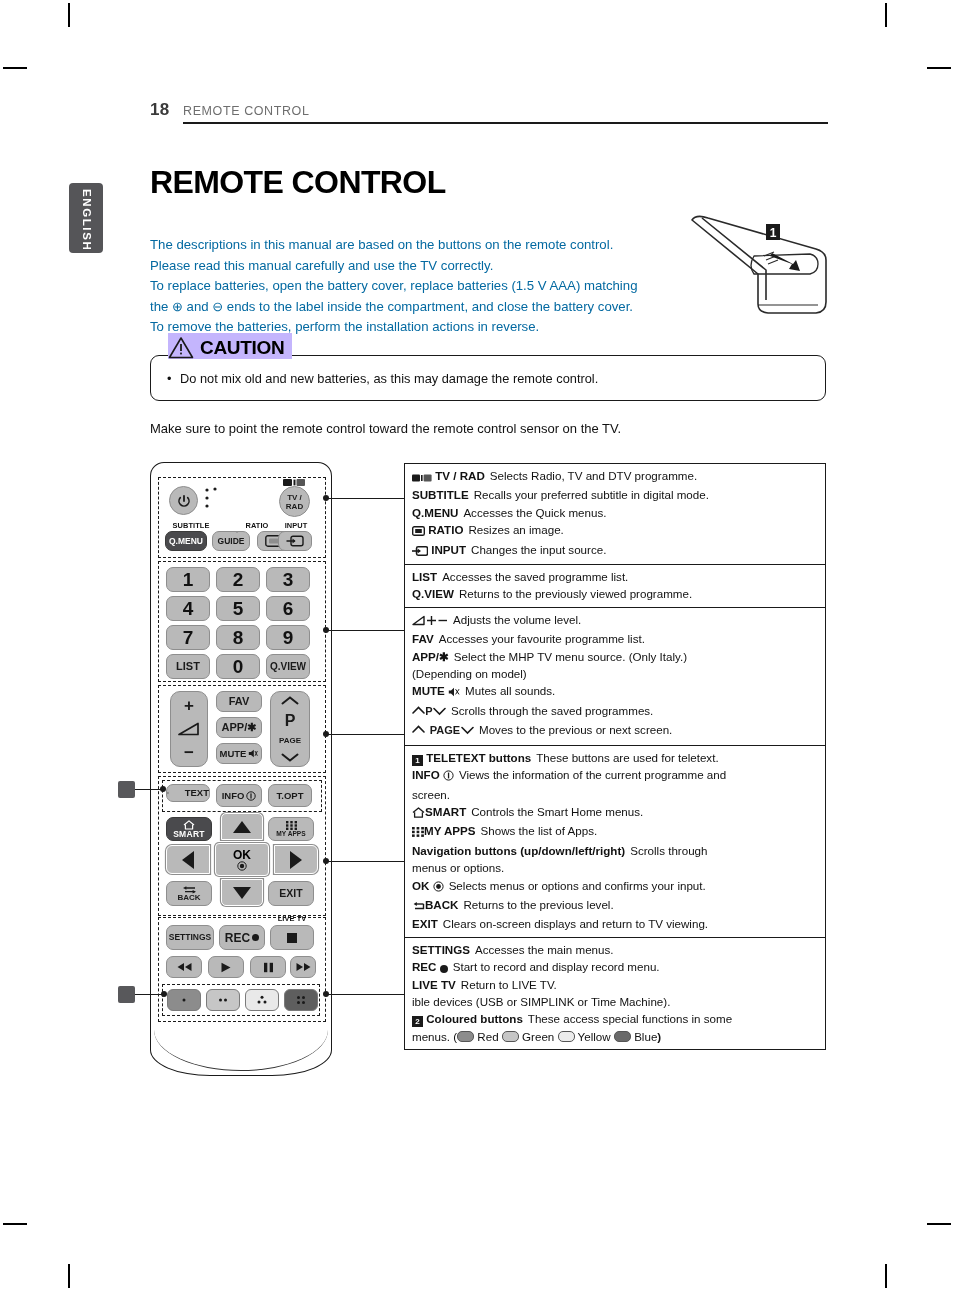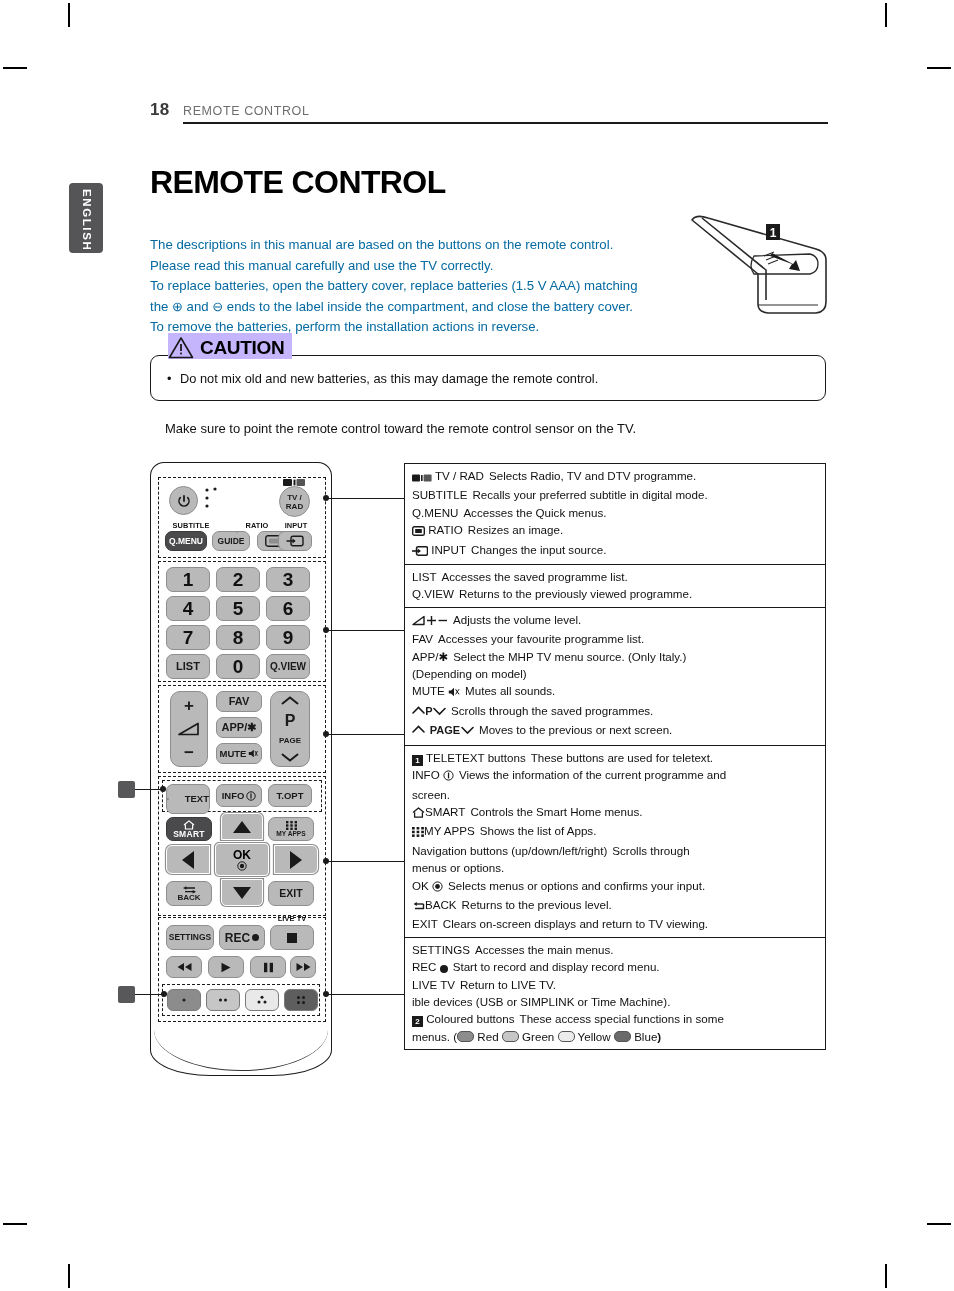--- a/index.html
+++ b/index.html
@@ -46,21 +46,21 @@
   #caution-head{
     position:absolute;left:168px;top:333px;height:26px;background:#c4b5fd;
     padding:0 8px 0 0;display:flex;align-items:flex-end;gap:6px;
   }
   #caution-head .warn-tri{width:26px;height:23px;}
   #caution-label{font-size:19px;font-weight:bold;letter-spacing:-.3px;}
   #caution-body{position:absolute;left:167px;top:371px;font-size:12.8px;color:#111;}
   #caution-body .bullet{display:inline-block;width:13px;}
 
   
-  #note-line{position:absolute;left:150px;top:421px;font-size:13px;color:#111;margin-left:15px;}
+  #note-line{position:absolute;left:150px;top:421px;font-size:13px;color:#111;}
 
   
   #diagram{position:absolute;left:118px;top:455px;width:720px;height:660px;}
 
   
   #remote-body{
     position:absolute;left:32px;top:7px;width:182px;height:614px;
     border:1.7px solid #1a1a1a;background:#fff;
     border-radius:14px 14px 60px 60px / 14px 14px 26px 26px;
     box-sizing:border-box;
@@ -109,21 +109,21 @@
   .lead-dot{position:absolute;width:6px;height:6px;border-radius:50%;background:#1a1a1a;}
 
   
   #desc-table{
     position:absolute;left:286px;top:8px;width:422px;
     border:1.5px solid #1a1a1a;box-sizing:border-box;background:#fff;
   }
   .desc-sec{border-bottom:1.5px solid #1a1a1a;padding:3px 6px 4px 7px;}
   .desc-sec:last-child{border-bottom:none;}
   .desc-line{font-size:11.6px;line-height:17.4px;color:#111;white-space:nowrap;}
-  .desc-line b{font-weight:normal;}
+  .desc-line b{font-weight:bold;}
   .gap{display:inline-block;width:5px;}
 
   .isym{display:inline-block;vertical-align:-2px;}
   .numsq{display:inline-block;width:11px;height:11px;background:#1a1a1a;color:#fff;font-size:8px;
          font-weight:bold;text-align:center;line-height:11px;vertical-align:-1px;}
   .cbadge{display:inline-block;width:15px;height:9px;border-radius:5px;border:1.1px solid #555;vertical-align:-1px;}
 </style>
 </head>
 <body>
 
@@ -323,21 +323,21 @@
     <span style="font-size:8px;font-weight:bold;">PAGE</span>
     <svg width="18" height="9" viewBox="0 0 18 9">
         <path d="M1.5,1.5 L9,7.5 L16.5,1.5" fill="none" stroke="#1a1a1a" stroke-width="2" stroke-linecap="round"></path>
       </svg>
   </div>
 
   <div class="dgroup" style="left:40px;top:321px;width:168px;height:140px;"></div>
 
   <div class="dgroup" style="left:44px;top:325px;width:160px;height:32px;"></div>
 
-  <div class="btn" style="left:48px;top:329px;width:44px;height:30px;font-size:9.5px;gap:16px;">
+  <div class="btn" style="left:48px;top:329px;width:44px;height:18px;font-size:9.5px;gap:16px;">
     <svg width="11" height="10" viewBox="0 0 11 10">
       <rect x="0.6" y="0.6" width="9.8" height="8.8" rx="1.4" fill="none" stroke="#1a1a1a" stroke-width="1.1"></rect>
       <path d="M2.4,3 L8.6,3 M2.4,5 L8.6,5 M2.4,7 L6.4,7" stroke="#1a1a1a" stroke-width="0.9"></path>
     </svg>
     <span>TEXT</span>
   </div>
   <div class="btn" style="left:98px;top:329px;width:46px;height:23px;font-size:9.5px;gap:2px;">
     <span>INFO</span>
     <svg width="10" height="10" viewBox="0 0 10 10">
       <circle cx="5" cy="5" r="4.2" fill="none" stroke="#1a1a1a" stroke-width="1"></circle>

